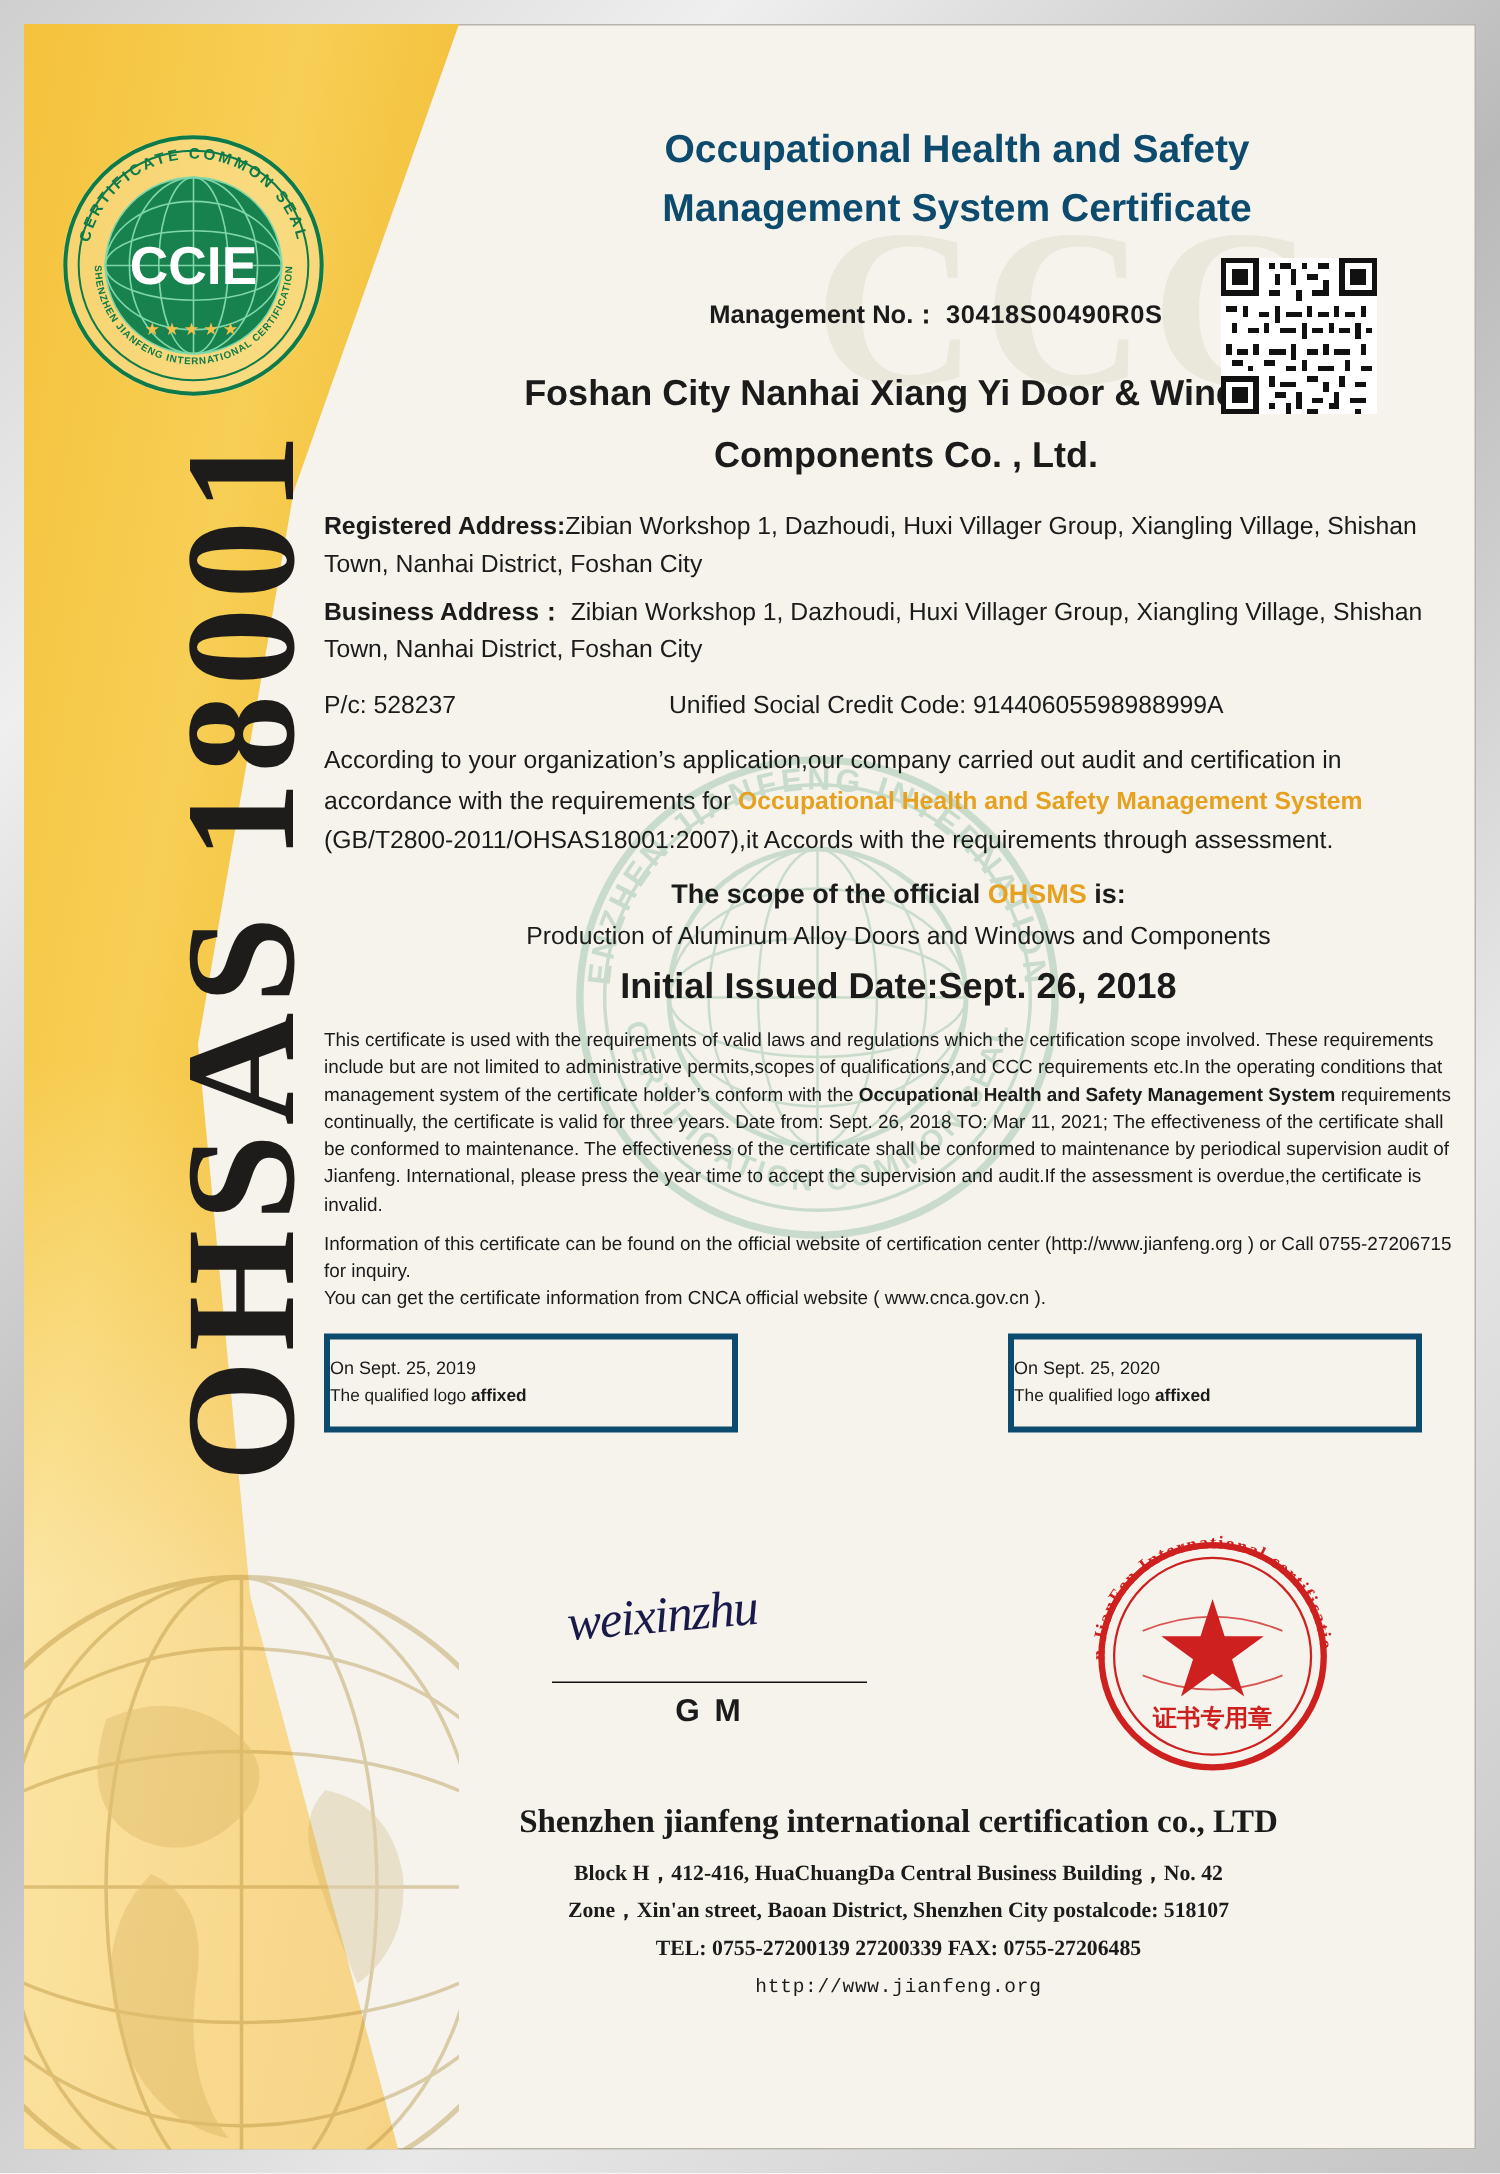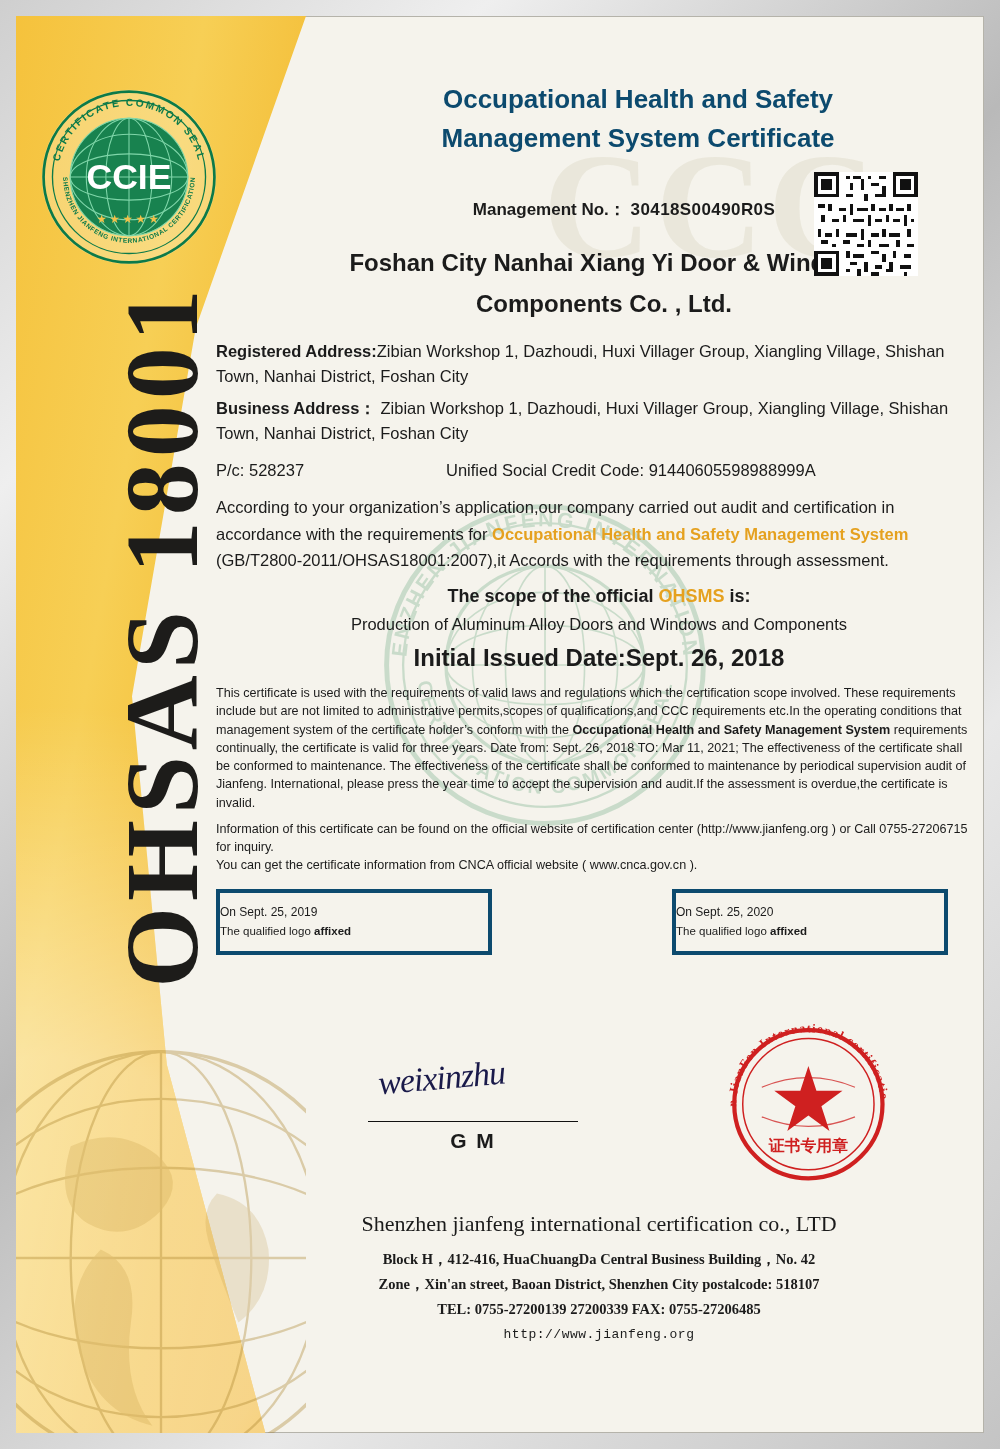--- a/index.html
+++ b/index.html
@@ -254,22 +254,21 @@
     position: absolute;
     right: 62px;
     top: -40px;
     width: 215px;
     height: 180px;
   }
   .org-name {
     text-align: center;
     font-family: "Liberation Serif", serif;
     font-size: 22px;
-    font-weight: 400;
-    margin-top: 10px;
+    font-weight: 700;
     padding-left: 10px;
   }
   .org-addr {
     text-align: center;
     font-family: "Liberation Serif", serif;
     font-size: 14.5px;
     font-weight: 700;
     line-height: 1.75;
     margin-top: 10px;
     padding-left: 10px;

